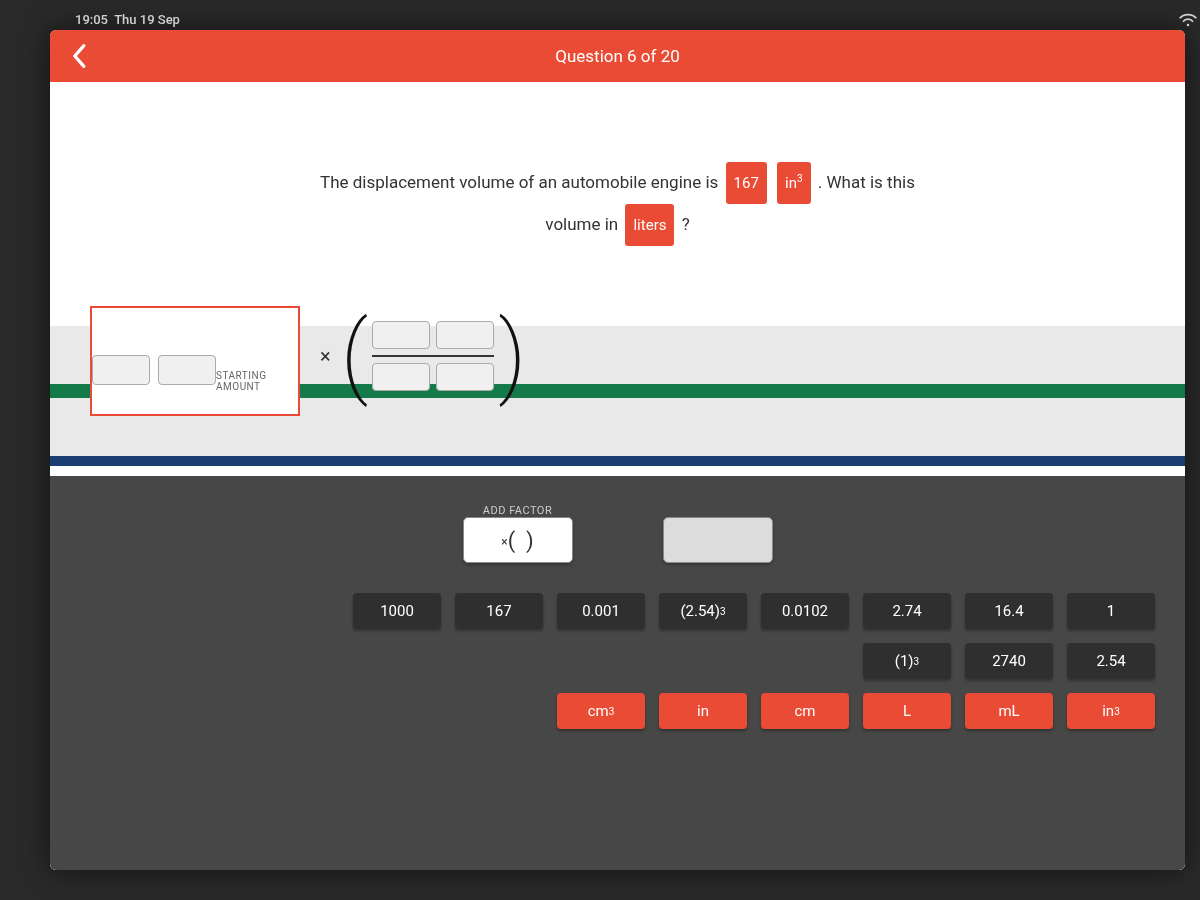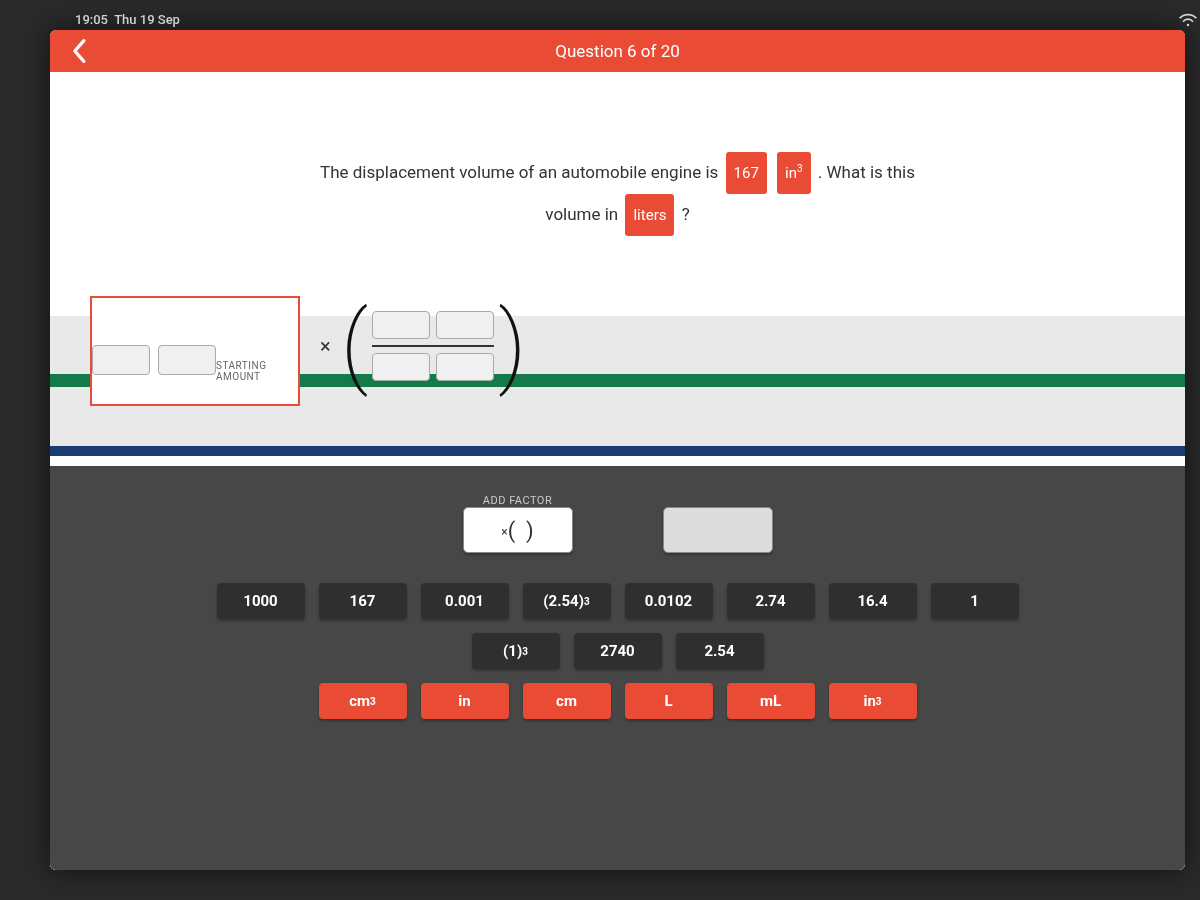--- a/index.html
+++ b/index.html
@@ -36,21 +36,21 @@
   .wifi-icon {
     position: absolute;
     top: 12px;
     right: 2px;
     color: #d0d0d0;
     z-index: 2;
   }
   .header {
     background: #e94b35;
     color: #fff;
-    height: 42px;
+    height: 52px;
     display: flex;
     align-items: center;
     justify-content: center;
     position: relative;
     font-size: 17px;
   }
   .back-btn {
     position: absolute;
     left: 10px;
     top: 0;
@@ -204,21 +204,21 @@
     box-shadow: 0 2px 3px rgba(0,0,0,0.25);
   }
   .tool-btn.addf { width: 110px; font-size:22px;}
   .tool-btn.blank { width: 110px; background:#dcdcdc;}
   .tool-btn.answer { width: 110px; gap:10px;}
   .tool-btn.answer .eq{font-size:14px;color:#555;}
   .tool-btn.answer .box{width:26px;height:20px;border:1.5px solid #666;}
   .tool-btn.reset { width: 90px; }
   .tool-btn.reset svg{width:26px;height:26px;}
 
-  .tile-rows { display:flex; flex-direction:column; gap:14px; align-items:center;font-weight:bold;}
+  .tile-rows { display:flex; flex-direction:column; gap:14px; align-items:flex-end;}
   .tile-row { display:flex; gap:14px; justify-content:center;}
   .tile {
     min-width: 88px;
     height: 36px;
     border-radius: 4px;
     display:flex;
     align-items:center;
     justify-content:center;
     font-size:15px;
     padding: 0 14px;

